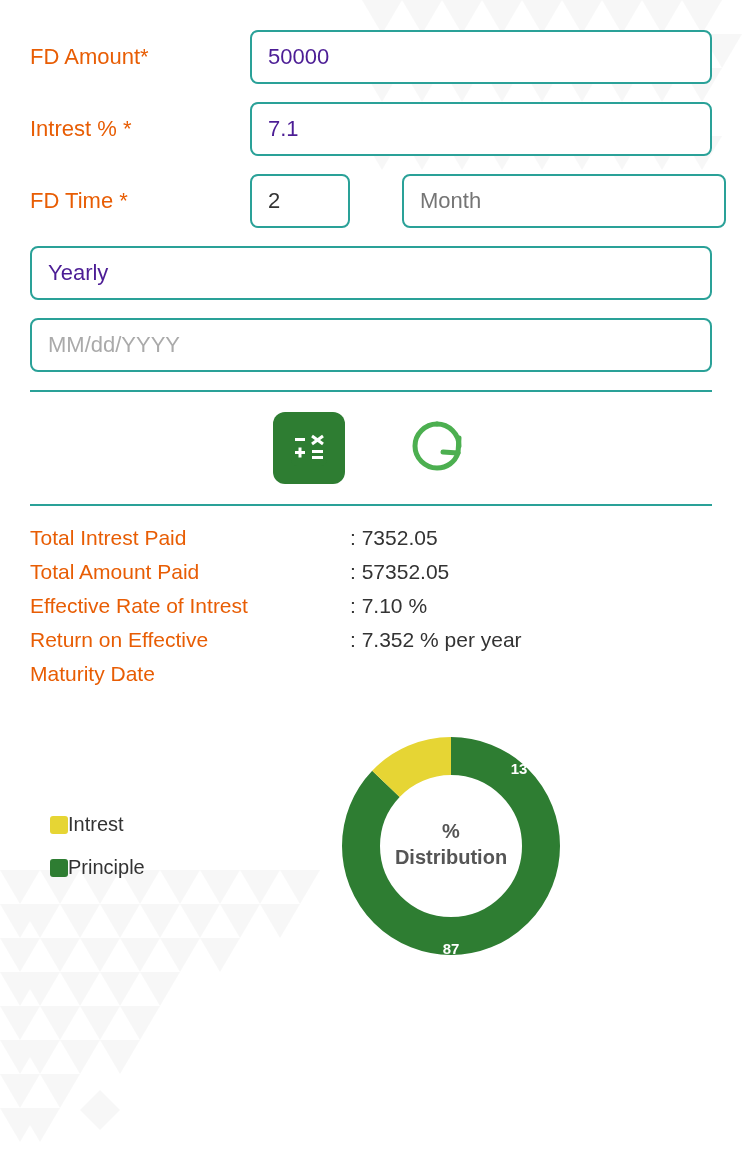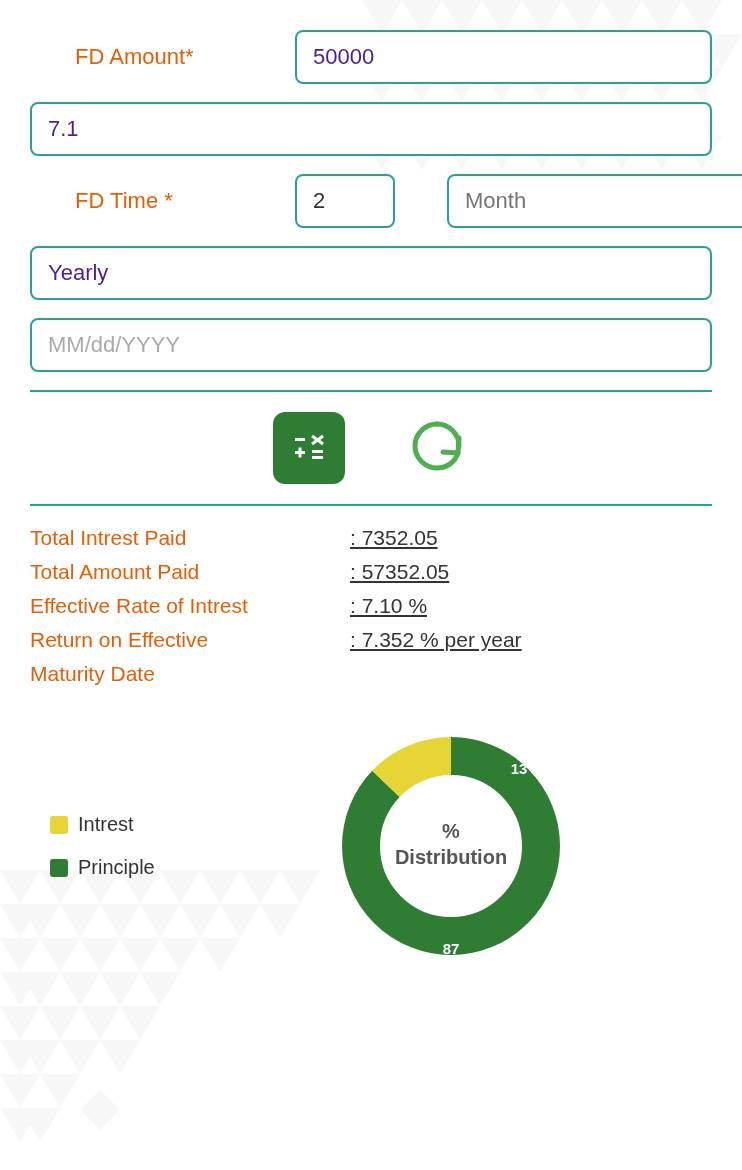--- a/index.html
+++ b/index.html
@@ -42,21 +42,20 @@
       display: flex;
       align-items: center;
       margin-bottom: 18px;
     }
 
     .form-label {
       flex: 0 0 220px;
       font-size: 22px;
       font-weight: 500;
       color: #e85d04;
-      margin-left: 45px;
     }
 
     .form-input {
       flex: 1;
       border: 2px solid #2aa198;
       border-radius: 8px;
       padding: 12px 16px;
       font-size: 22px;
       color: #4c1d95;
       background: #fff;
@@ -149,42 +148,40 @@
     .result-label {
       font-size: 21px;
       font-weight: 500;
       color: #e85d04;
       flex: 0 0 320px;
     }
 
     .result-value {
       font-size: 21px;
       color: #333;
-      text-decoration: underline;
     }
 
     
     .chart-section {
       display: flex;
       align-items: center;
       margin-top: 30px;
       padding: 0 20px;
     }
 
     .legend {
       flex: 0 0 160px;
       display: flex;
       flex-direction: column;
       gap: 20px;
     }
 
     .legend-item {
       display: flex;
       align-items: center;
-      gap: 10px;
       font-size: 20px;
       color: #333;
     }
 
     .legend-dot {
       width: 18px;
       height: 18px;
       border-radius: 3px;
       flex-shrink: 0;
     }
@@ -302,20 +299,21 @@
 </svg>
 
 <div class="content">
 
   <div class="form-row">
     <label class="form-label">FD Amount*</label>
     <input class="form-input" type="text" value="50000" style="">
   </div>
 
   <div class="form-row">
+    <label class="form-label">Intrest % *</label>
     <input class="form-input" type="text" value="7.1" style="">
   </div>
 
   <div class="form-row">
     <label class="form-label">FD Time *</label>
     <div class="fd-time-inputs">
       <input class="fd-time-num" type="text" value="2" style="">
       <input class="fd-time-unit" type="text" placeholder="Month" style="">
       <input class="fd-time-unit" type="text" placeholder="day" style="">
     </div>

